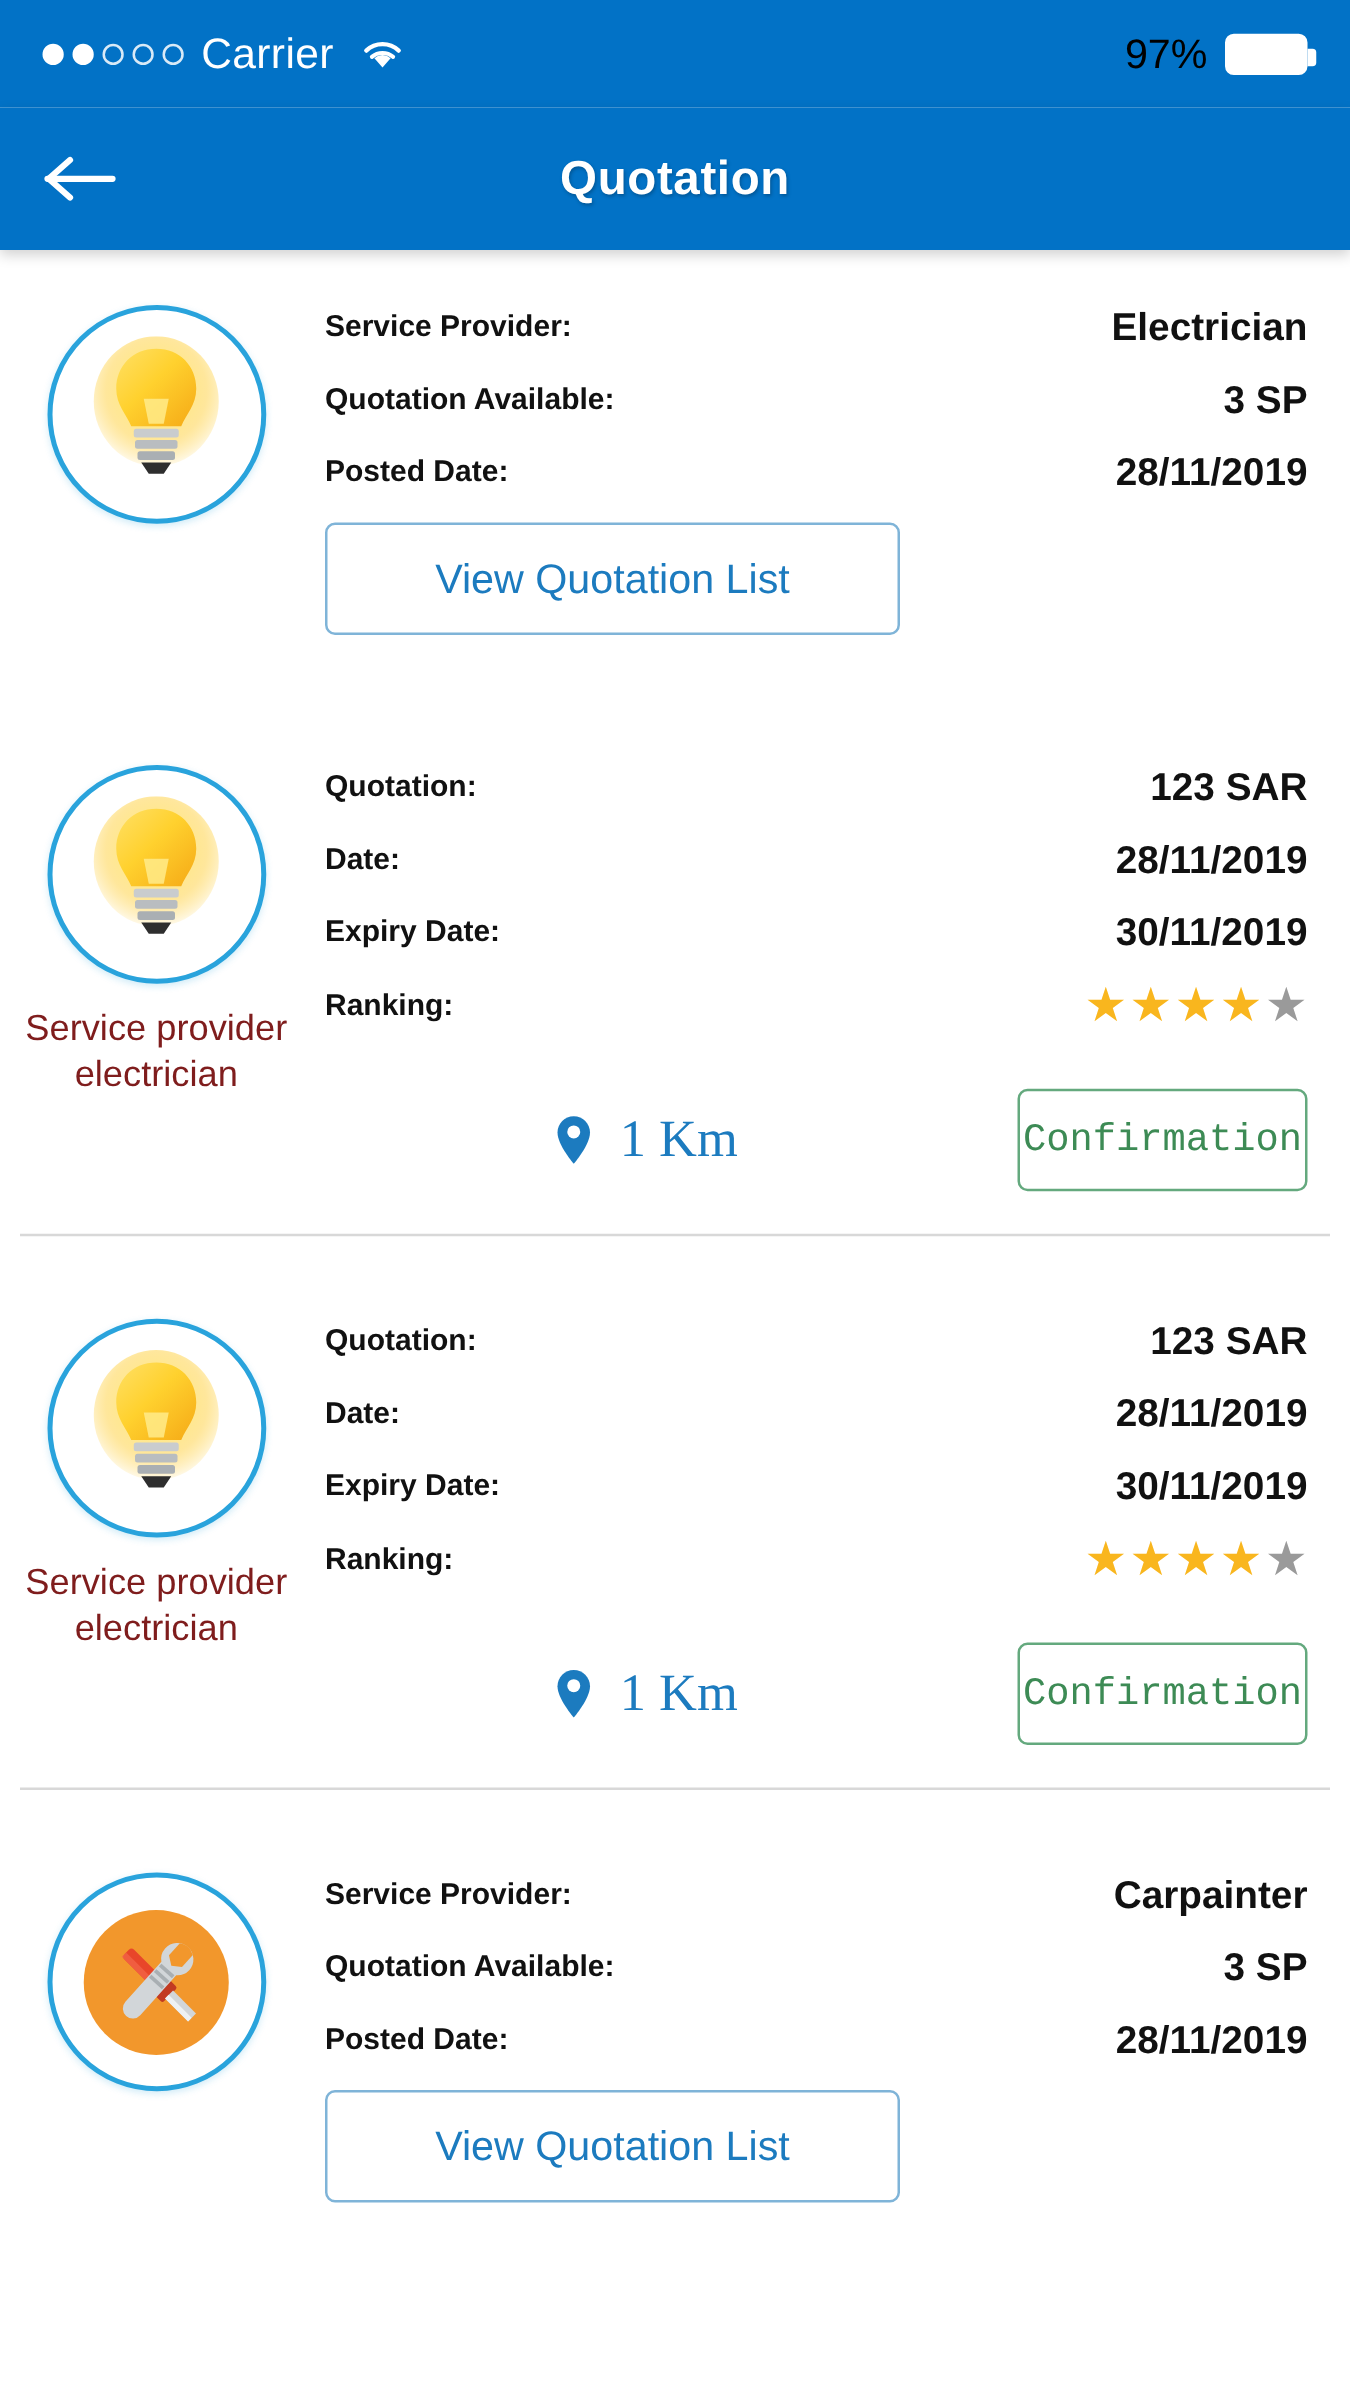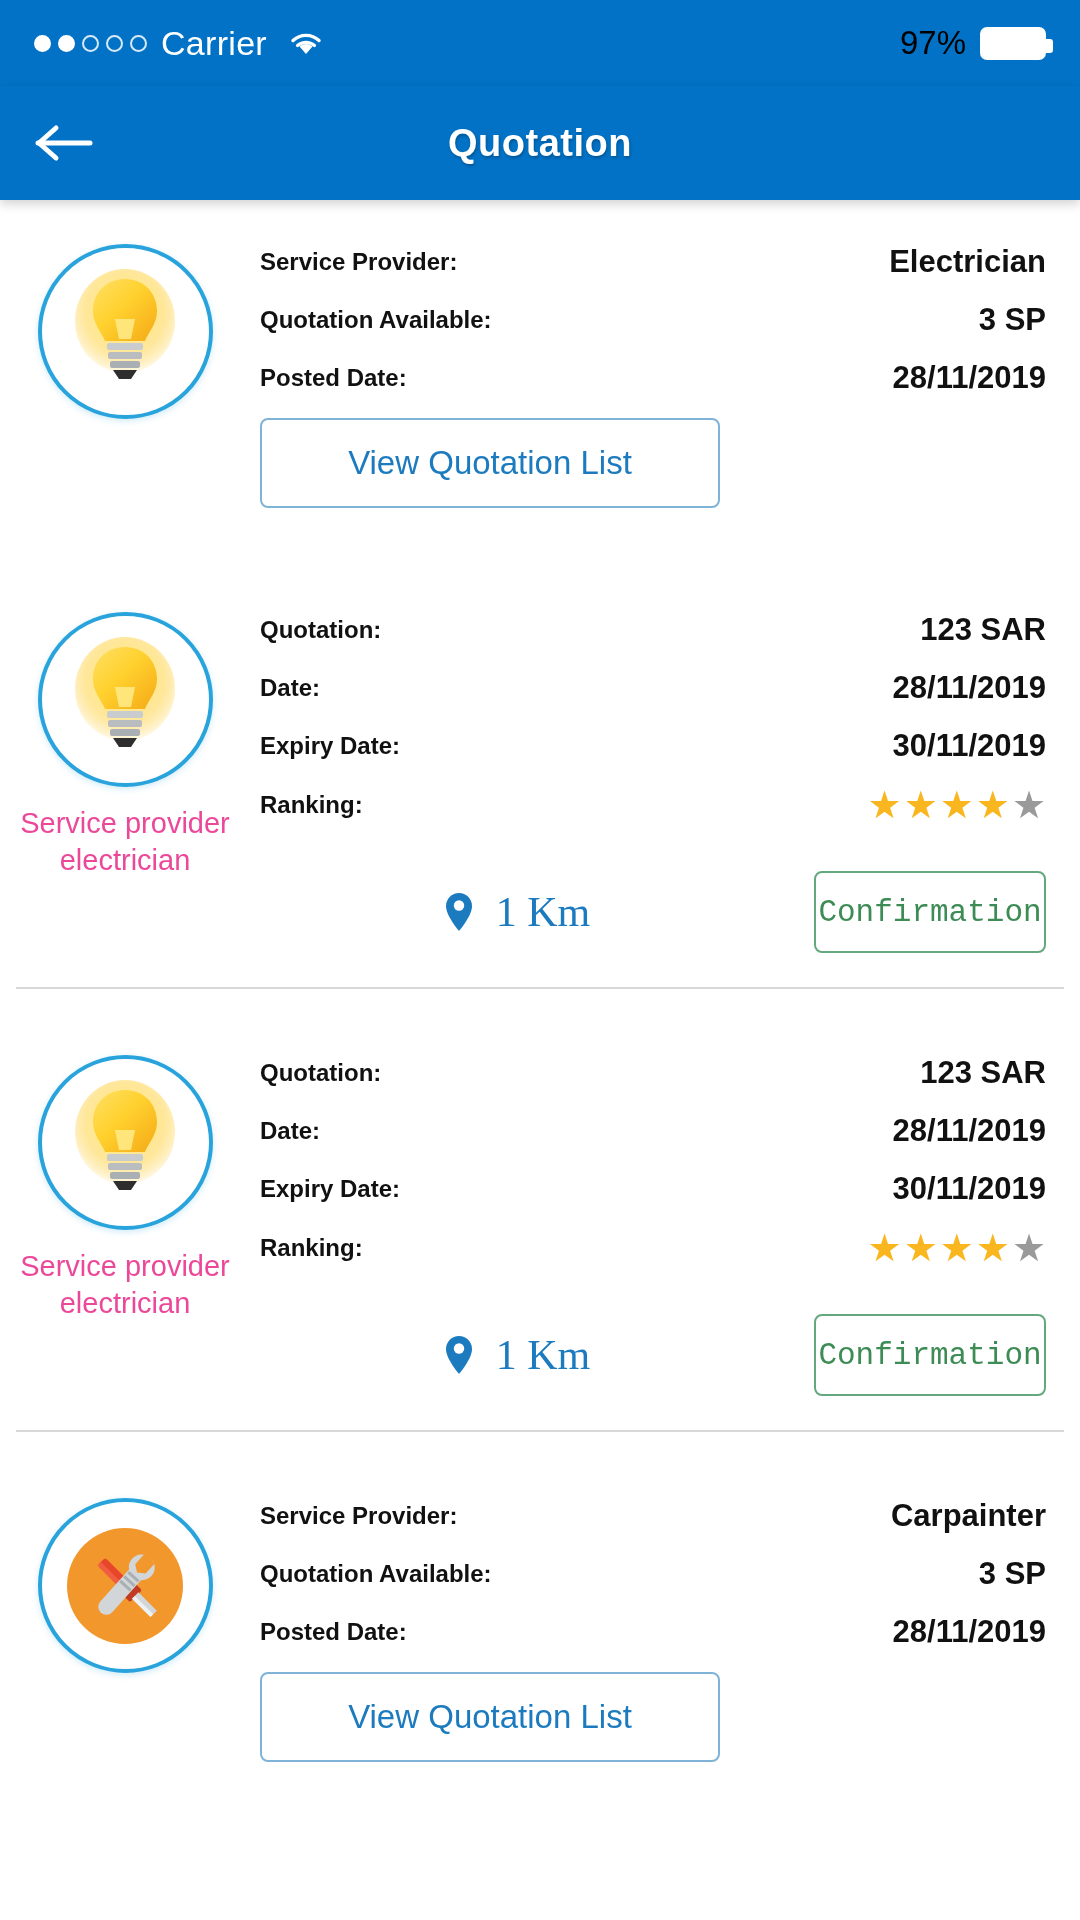--- a/index.html
+++ b/index.html
@@ -121,21 +121,21 @@
     display: flex;
     align-items: center;
     justify-content: center;
     background: #ffffff;
     box-shadow: 0 2px 6px rgba(41,163,220,.22);
   }
   .provider-caption {
     margin-top: 18px;
     text-align: center;
     font-size: 29px;
-    color: #ec4899;
+    color: #7f1d1d;
     line-height: 1.28;
     width: 240px;
   }
 
   .card-body {
     flex: 1;
     padding: 44px 34px 0 10px;
   }
   .detail-row {
     display: flex;

